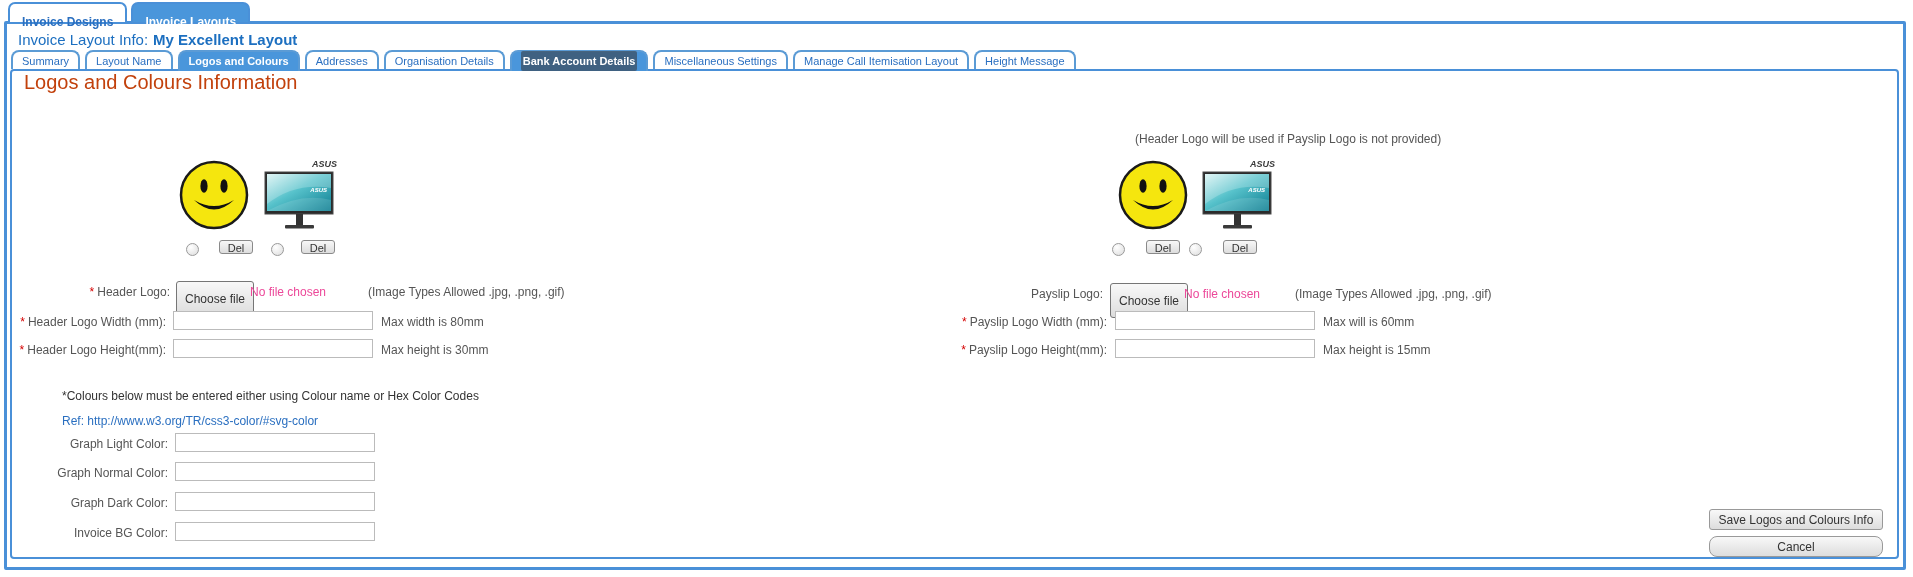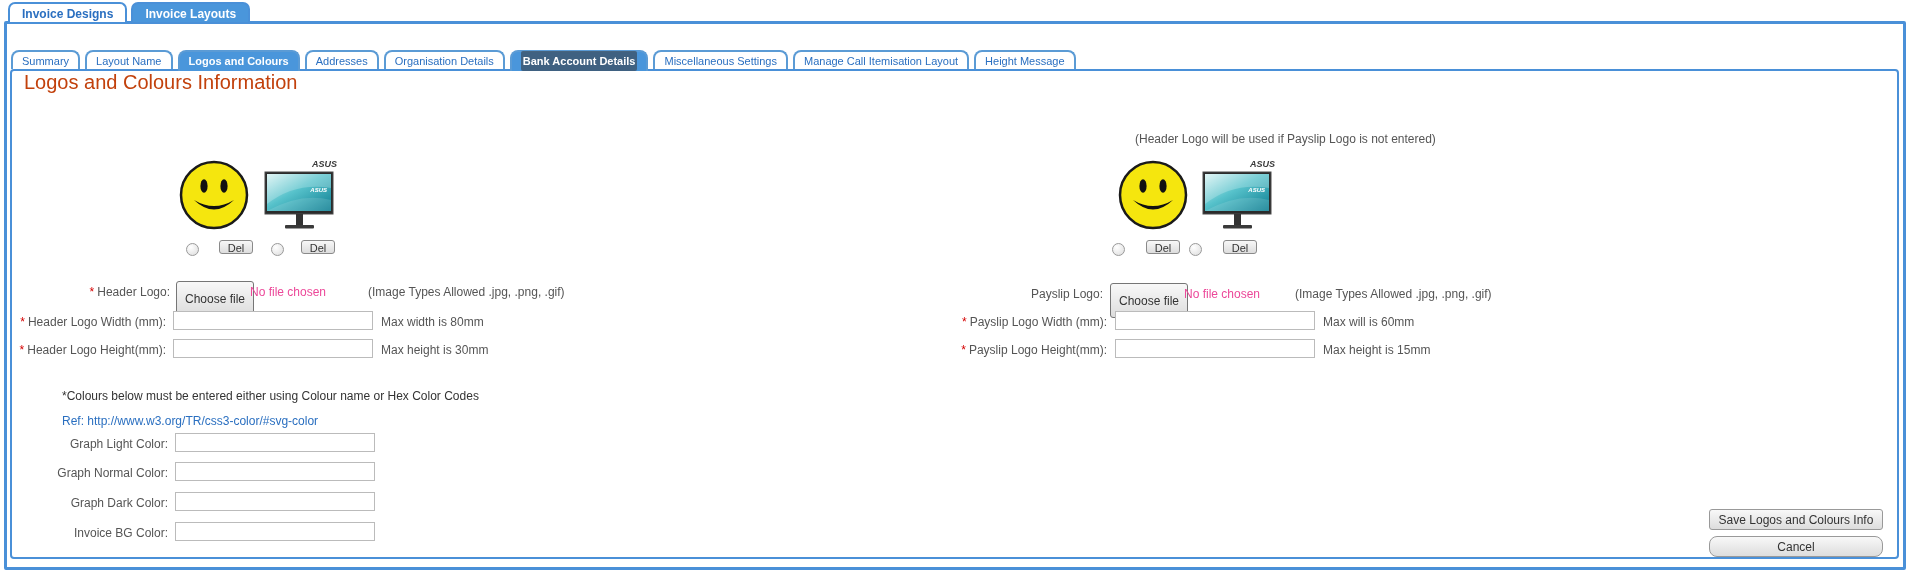--- a/index.html
+++ b/index.html
@@ -1,21 +1,21 @@
 <!DOCTYPE html>
 <html><head>
 <meta charset="utf-8">
 <style>
   html,body{margin:0;padding:0;background:#fff;}
   body{font-family:"Liberation Sans","DejaVu Sans",sans-serif;font-size:12px;color:#555;}
   #stage{position:relative;width:1913px;height:577px;background:#fff;overflow:hidden;}
 
   
   .top-tabbar{position:absolute;left:8px;top:2px;display:flex;gap:4px;align-items:flex-end;z-index:4;}
-  .ttab{box-sizing:border-box;height:20px;padding:2px 12px 0;border:2px solid #4a90d8;border-bottom:none;
+  .ttab{box-sizing:border-box;height:20px;padding:10px 12px 0;border:2px solid #4a90d8;border-bottom:none;
         border-radius:7px 7px 0 0;background:#fff;color:#2a6fc0;font-weight:bold;font-size:12px;
         line-height:16px;cursor:pointer;white-space:nowrap;}
   .ttab.active{background:#4a96db;color:#fff;}
 
   
   .outer-box{position:absolute;left:4px;top:21px;width:1902px;height:549px;box-sizing:border-box;
              border:3px solid #4a90d8;border-radius:2px;background:#fff;}
   .page-title{position:absolute;left:18px;top:31px;font-size:15px;color:#1c6fc0;white-space:nowrap;z-index:2;}
   .page-title b{margin-left:5px;}
 
@@ -66,20 +66,23 @@
 
 <div id="stage">
 
   <div class="top-tabbar">
     <div class="ttab">Invoice Designs</div>
     <div class="ttab active">Invoice Layouts</div>
   </div>
 
   <div class="outer-box"></div>
 
+  <div class="page-title">
+    <span>Invoice Layout Info:</span><b>My Excellent Layout</b>
+  </div>
 
   <div class="tabbar2">
     <div class="tab">Summary</div>
     <div class="tab">Layout Name</div>
     <div class="tab active">Logos and Colours</div>
     <div class="tab">Addresses</div>
     <div class="tab">Organisation Details</div>
     <div class="tab active"><span class="txt-hl">Bank Account Details</span></div>
     <div class="tab">Miscellaneous Settings</div>
     <div class="tab">Manage Call Itemisation Layout</div>
@@ -143,21 +146,21 @@
 
   <div class="abs lbl" style="left:0;top:466px;width:168px;">Graph Normal Color:</div>
   <input class="txt" style="left: 175px; top: 462px;">
 
   <div class="abs lbl" style="left:0;top:496px;width:168px;">Graph Dark Color:</div>
   <input class="txt" style="left: 175px; top: 492px;">
 
   <div class="abs lbl" style="left:0;top:526px;width:168px;">Invoice BG Color:</div>
   <input class="txt" style="left: 175px; top: 522px;">
 
-  <div class="abs note" style="left:1135px;top:132px;">(Header Logo will be used if Payslip Logo is not entered)</div>
+  <div class="abs note" style="left:1135px;top:132px;">(Header Logo will be used if Payslip Logo is not provided)</div>
 
   <div class="imgbox" style="left:1117px;top:159px;">
     <svg width="72" height="72" viewBox="0 0 72 72">
       <circle cx="36" cy="36" r="33" fill="#f5e60e" stroke="#1a1a1a" stroke-width="2.5"></circle>
       <ellipse cx="26" cy="27" rx="3.6" ry="6.8" fill="#111"></ellipse>
       <ellipse cx="46" cy="27" rx="3.6" ry="6.8" fill="#111"></ellipse>
       <path d="M16 41 Q36 60 56 41 Q36 53 16 41 Z" fill="#111"></path>
     </svg>
   </div>
 

